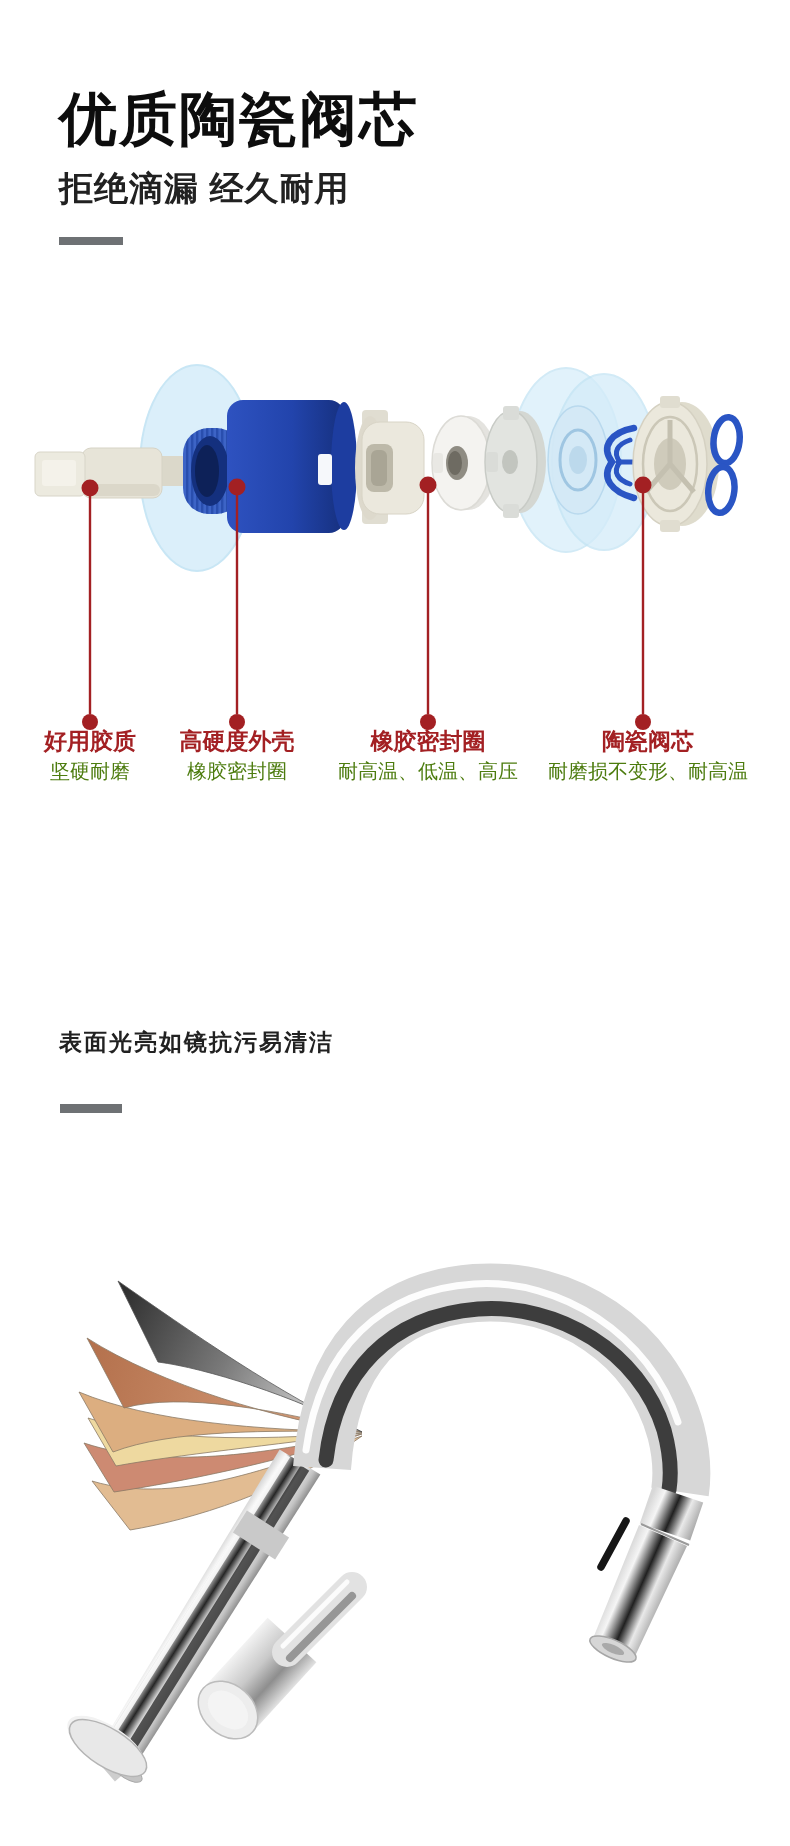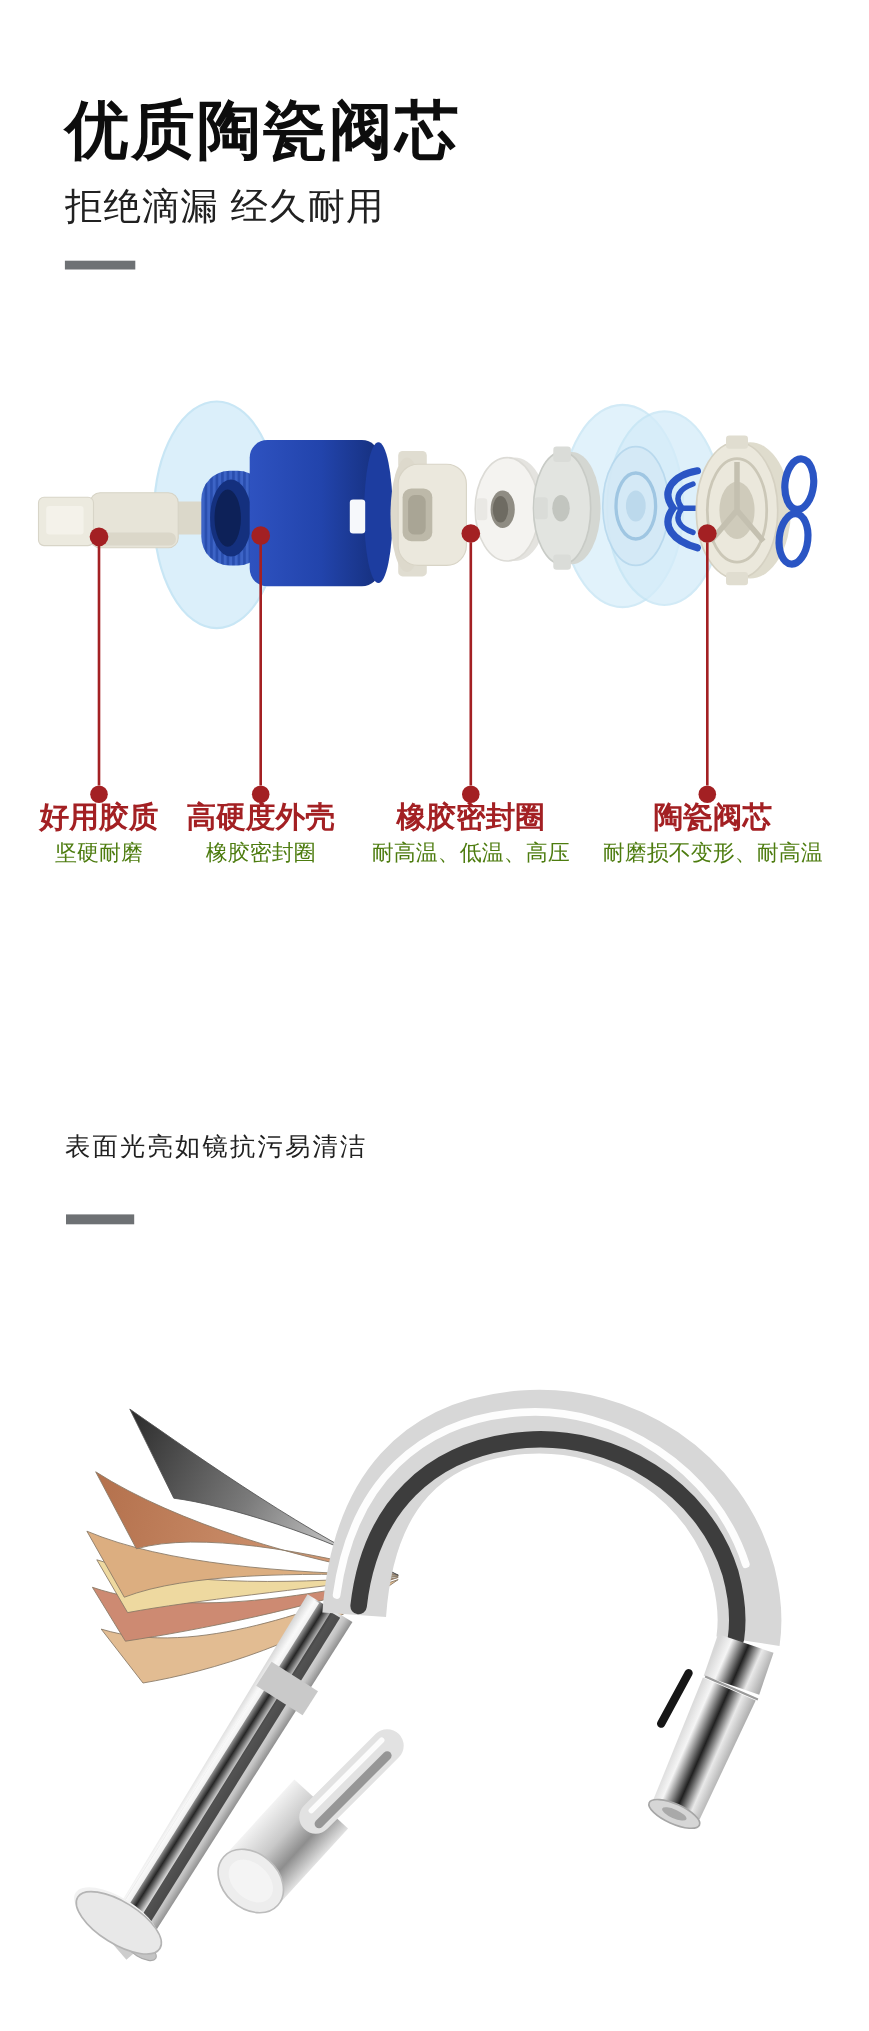--- a/index.html
+++ b/index.html
@@ -3,28 +3,28 @@
 <meta charset="utf-8">
 <style>
   html,body{margin:0;padding:0;}
   body{width:790px;height:1846px;background:#ffffff;position:relative;overflow:hidden;
        font-family:"Liberation Sans","DejaVu Sans",sans-serif;}
   #page{position:absolute;inset:0;width:646px;height:1846px;background:#fff;}
   .abs{position:absolute;}
   .sec-title{left:59px;color:#0d0d0d;font-weight:900;line-height:1.0;white-space:nowrap;}
   #title1{top:90px;font-size:58px;letter-spacing:2px;}
   #title2{top:938px;font-size:61px;letter-spacing:1px;}
-  .sec-sub{left:59px;color:#212121;font-weight:400;line-height:1.0;white-space:nowrap;}
+  .sec-sub{left:59px;color:#212121;font-weight:700;line-height:1.0;white-space:nowrap;}
   #subtitle1{top:171px;font-size:34px;letter-spacing:1px;}
   #subtitle2{top:1031px;font-size:23px;letter-spacing:2px;}
   .divider{left:59px;width:64px;height:8px;background:#6e7174;}
   #divider1{top:237px;}
   #divider2{top:1104px;width:62px;height:9px;left:60px;}
   .callout{top:729px;transform:translateX(-50%);text-align:center;white-space:nowrap;}
-  .callout .lab{display:block;font-size:27px;font-weight:800;color:#a32023;line-height:1.1;}
+  .callout .lab{display:block;font-size:23px;font-weight:800;color:#a32023;line-height:1.1;}
   .callout .des{display:block;margin-top:6px;font-size:20px;color:#4d7c0f;line-height:1.1;}
   #c1{left:90px;} #c2{left:237px;} #c3{left:428px;} #c4{left:648px;}
   svg{display:block;}
 </style>
 </head>
 <body>
 
 <div id="page">
 
   <div class="abs sec-title" id="title1">优质陶瓷阀芯</div>

